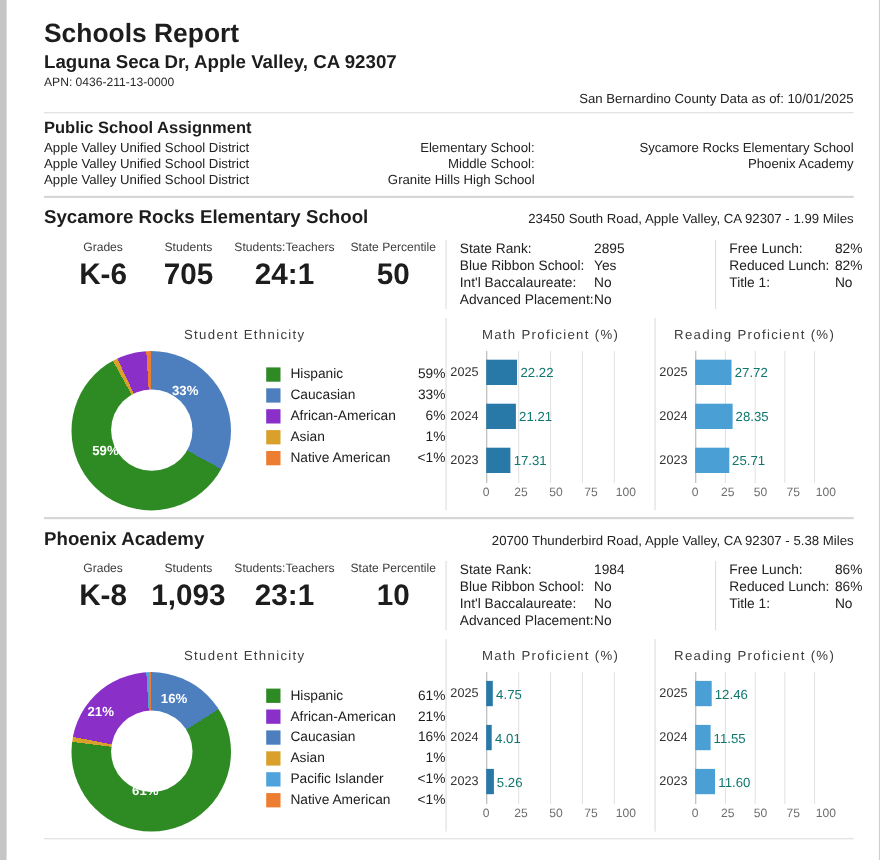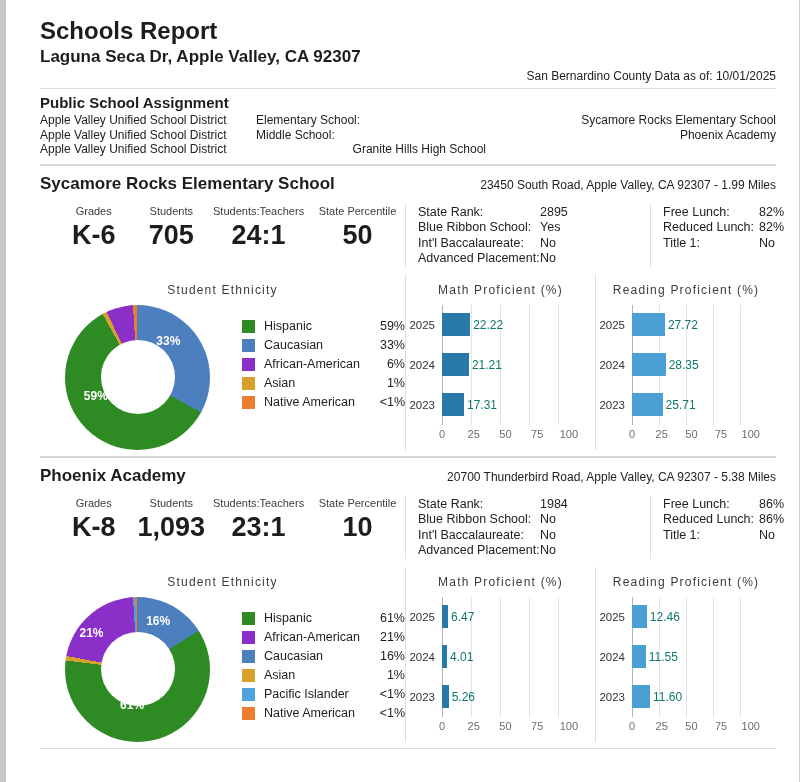--- a/index.html
+++ b/index.html
@@ -13,21 +13,21 @@
   
   .hdr { padding-top:16px; padding-bottom:4px; border-bottom:1px solid #ddd; }
   .hdr h1 { font-size:24px; font-weight:bold; color:#1d1d1d; line-height:30px; }
   .hdr h2 { font-size:17px; font-weight:bold; color:#1d1d1d; line-height:22px; }
   .apn { font-size:11px; color:#2a2a2a; line-height:14px; }
   .asof { font-size:12px; color:#222; text-align:right; line-height:16px; }
   
   .assign { padding:5px 0 7px; border-bottom:2px solid #d6d6d6; }
   .assign h3 { font-size:15px; font-weight:bold; margin-bottom:2px; color:#1d1d1d; }
   .arow { display:grid; grid-template-columns:1fr 230px 290px; font-size:12px; line-height:14.5px; }
-  .arow .lvl { text-align:left; }
+  .arow .lvl { text-align:right; }
   .arow .sch { text-align:right; }
   
   .school { border-bottom:2px solid #d6d6d6; padding-bottom:6px; }
   .school:last-of-type { border-bottom:1px solid #ddd; }
   .shead { display:flex; justify-content:space-between; align-items:baseline; padding:8px 0 4px; }
   .sname { font-size:17px; font-weight:bold; color:#1d1d1d; }
   .saddr { font-size:12px; color:#222; }
   .statsrow { display:grid; grid-template-columns:365px 245px 1fr; padding:6px 0 8px; }
   .stats { display:flex; padding-left:12px; }
   .stat { text-align:center; padding:0 1px; }
@@ -70,20 +70,21 @@
   .tk0{ left:0; } .tk25{ left:22.5%; } .tk50{ left:45%; } .tk75{ left:67.5%; } .tk100{ left:90%; }
 </style>
 </head>
 <body>
 
 <div class="page">
 
   <div class="hdr">
     <h1>Schools Report</h1>
     <h2>Laguna Seca Dr, Apple Valley, CA 92307</h2>
+    <div class="apn">APN: 0436-211-13-0000</div>
     <div class="asof">San Bernardino County Data as of: 10/01/2025</div>
   </div>
 
   <div class="assign">
     <h3>Public School Assignment</h3>
     <div class="arow">
       <span class="dst">Apple Valley Unified School District</span>
       <span class="lvl">Elementary School:</span>
       <span class="sch">Sycamore Rocks Elementary School</span>
     </div>
@@ -384,21 +385,21 @@
               <i class="g g0"></i>
               <i class="g g25"></i>
               <i class="g g50"></i>
               <i class="g g75"></i>
               <i class="g g100"></i>
             </div>
           <div class="brow">
               <span class="yr">2025</span>
               <div class="plot">
                 <div class="bar" style="width: 4.275%; background: rgb(40, 120, 168);"></div>
-                <span class="bval">6.47</span>
+                <span class="bval">4.75</span>
               </div>
             </div>
           <div class="brow">
               <span class="yr">2024</span>
               <div class="plot">
                 <div class="bar" style="width: 3.609%; background: rgb(40, 120, 168);"></div>
                 <span class="bval">4.01</span>
               </div>
             </div>
           <div class="brow">

